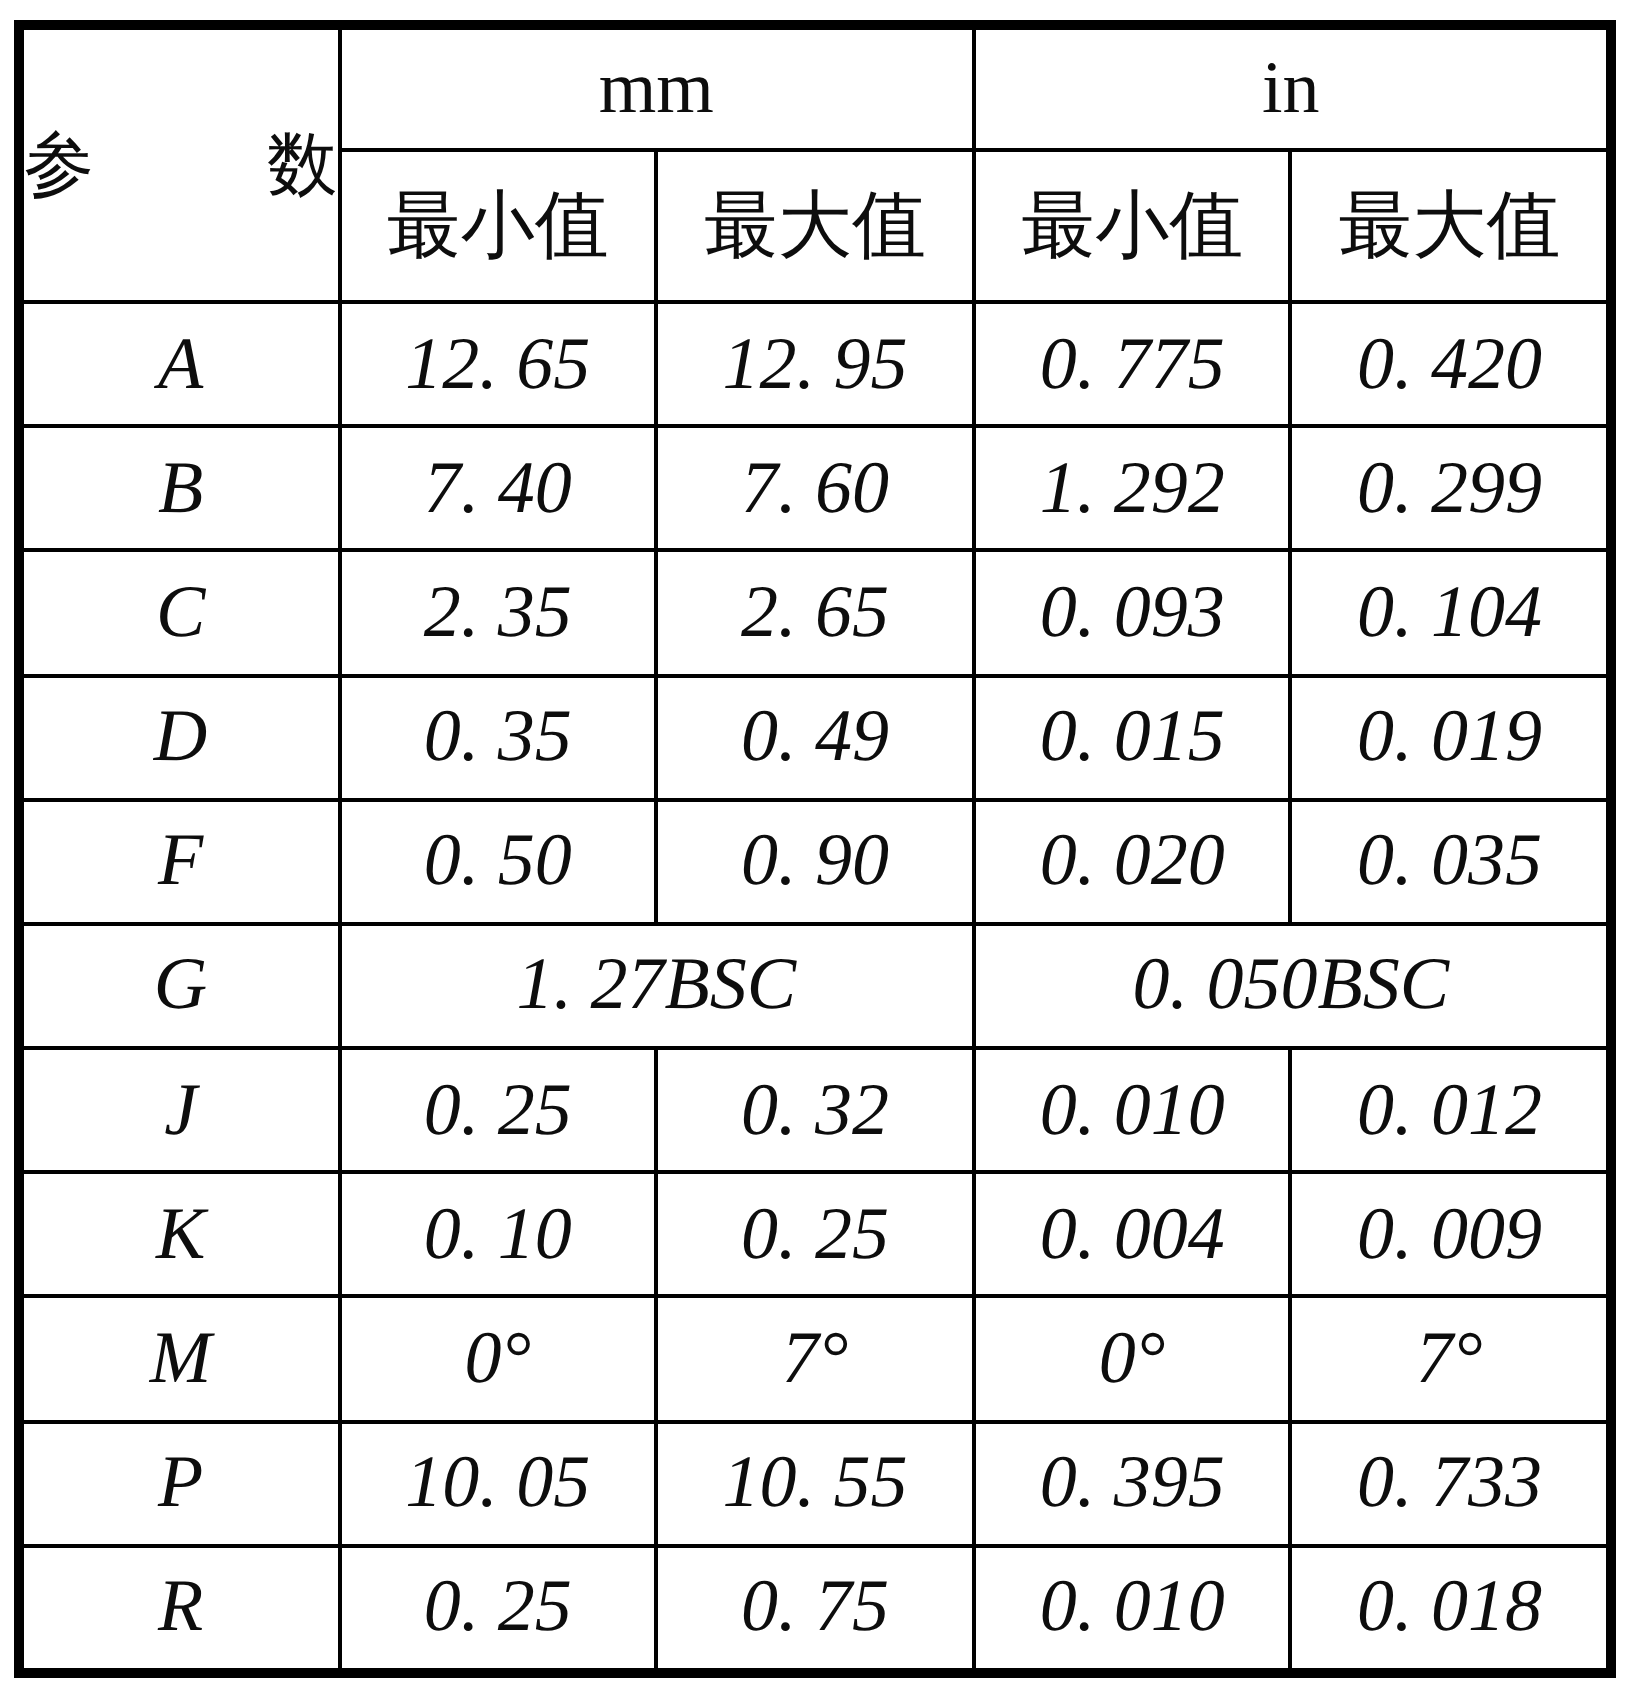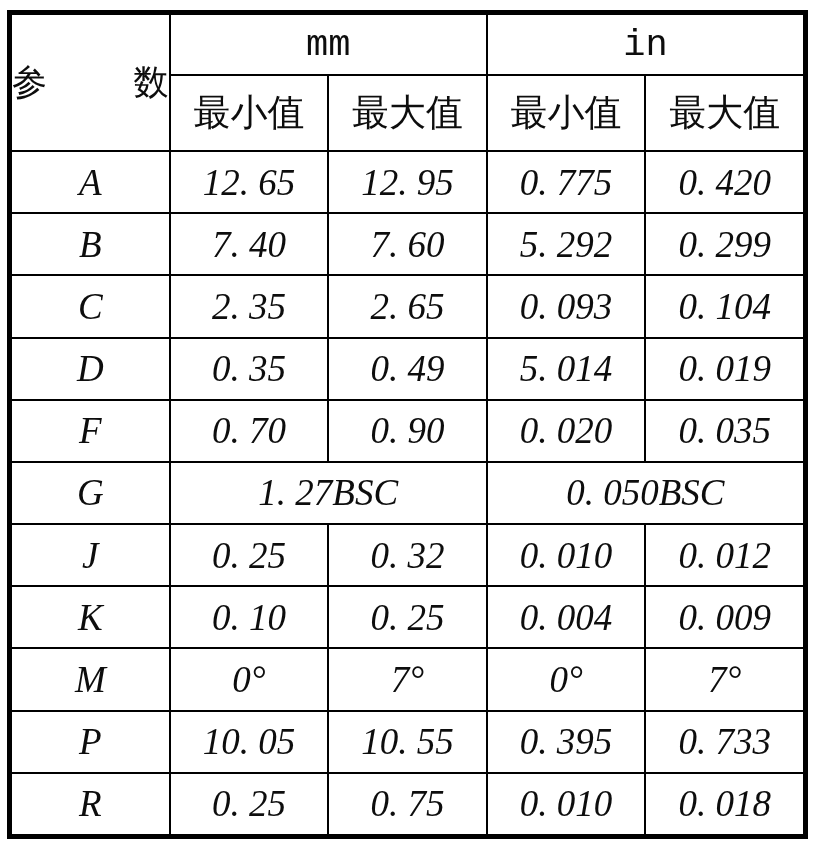--- a/index.html
+++ b/index.html
@@ -41,21 +41,21 @@
   tr.hdr-row-2 { height: 76px; }
   td.param-hdr {
     padding: 0 20px;
   }
   .param-hdr-inner {
     display: flex;
     justify-content: space-between;
     align-items: center;
     font-size: 35px;
   }
-  td.unit-hdr { font-size: 36px; font-family: Liberation Mono, monospace; }
+  td.unit-hdr { font-size: 36px; }
   td.minmax-hdr { font-size: 35px; }
   td.param-cell {
     font-style: italic;
     font-size: 36px;
   }
   td.value-cell { font-size: 37px; font-style: italic; }
 </style>
 </head>
 <body>
 
@@ -92,43 +92,43 @@
           <td class="value-cell">12. 65</td>
           <td class="value-cell">12. 95</td>
           <td class="value-cell">0. 775</td>
           <td class="value-cell">0. 420</td>
         </tr>
 
         <tr>
           <td class="param-cell">B</td>
           <td class="value-cell">7. 40</td>
           <td class="value-cell">7. 60</td>
-          <td class="value-cell">5. 292</td>
+          <td class="value-cell">1. 292</td>
           <td class="value-cell">0. 299</td>
         </tr>
 
         <tr>
           <td class="param-cell">C</td>
           <td class="value-cell">2. 35</td>
           <td class="value-cell">2. 65</td>
           <td class="value-cell">0. 093</td>
           <td class="value-cell">0. 104</td>
         </tr>
 
         <tr>
           <td class="param-cell">D</td>
           <td class="value-cell">0. 35</td>
           <td class="value-cell">0. 49</td>
-          <td class="value-cell">5. 014</td>
+          <td class="value-cell">0. 015</td>
           <td class="value-cell">0. 019</td>
         </tr>
 
         <tr>
           <td class="param-cell">F</td>
-          <td class="value-cell">0. 70</td>
+          <td class="value-cell">0. 50</td>
           <td class="value-cell">0. 90</td>
           <td class="value-cell">0. 020</td>
           <td class="value-cell">0. 035</td>
         </tr>
 
         <tr>
           <td class="param-cell">G</td>
           <td colspan="2" class="value-cell">1. 27BSC</td>
           <td colspan="2" class="value-cell">0. 050BSC</td>
         </tr>

